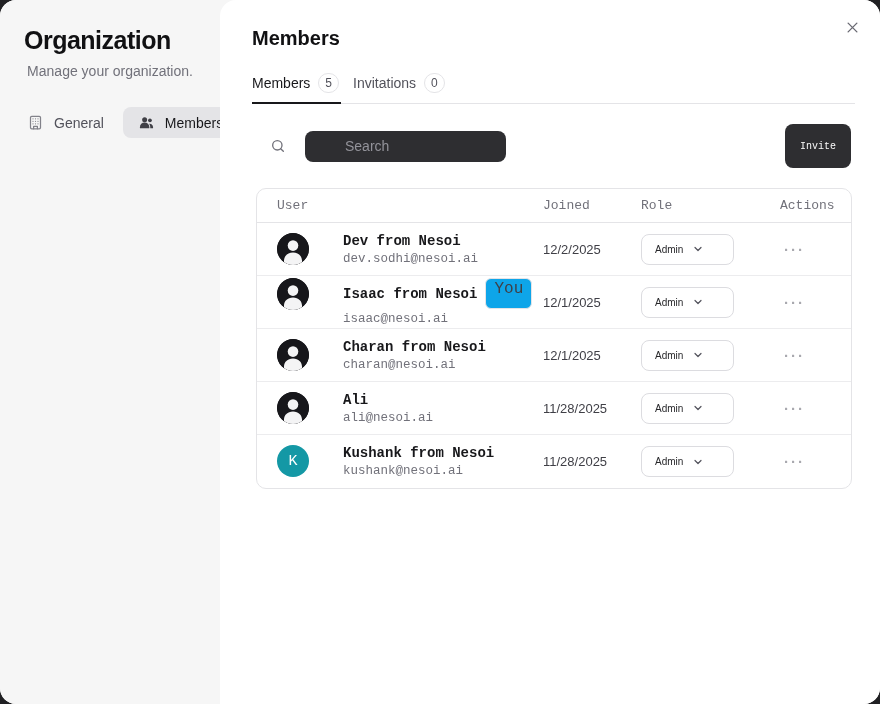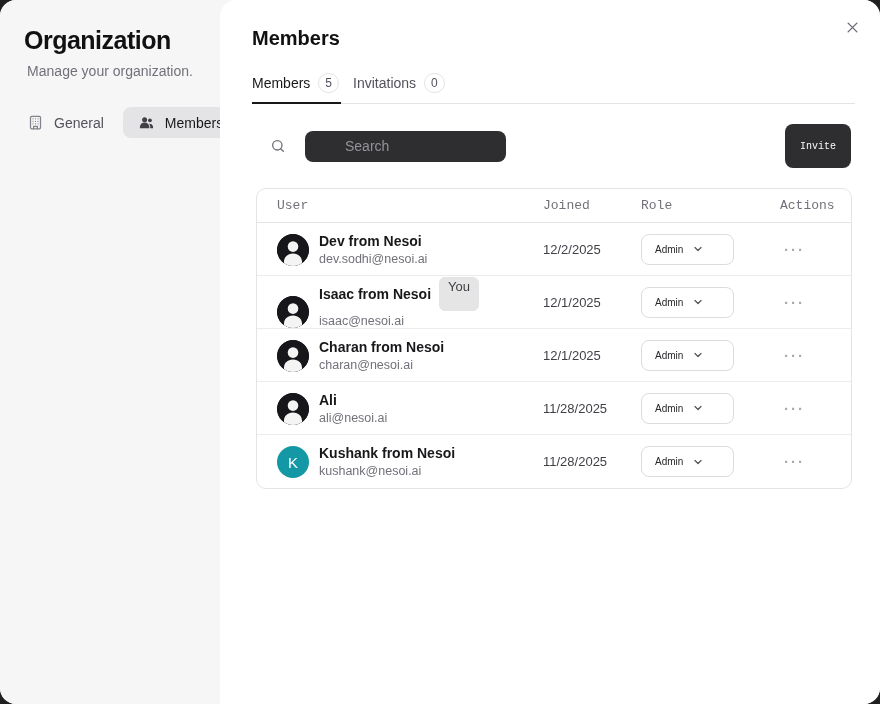--- a/index.html
+++ b/index.html
@@ -82,32 +82,32 @@
     overflow:hidden; background:#fff;
   }
   .trow {
     display:grid; grid-template-columns:266px 98px 139px 1fr;
     align-items:center; padding:0 20px;
   }
   .thead { height:34px; border-bottom:1px solid #e4e4e7;font-family:Liberation Mono, monospace; }
   .thead .th { font-size:13px; color:#71717a; }
   .tbody .trow { height:53px; border-bottom:1px solid #ececee; }
   .tbody .trow:last-child { border-bottom:none; }
-  .user-cell { display:flex; align-items:flex-end; gap:10px; }
+  .user-cell { display:flex; align-items:flex-start; gap:34px;font-family:Liberation Mono, monospace; }
   .avatar {
     width:32px; height:32px; border-radius:50%; overflow:hidden; flex:0 0 32px;
     display:flex; align-items:center; justify-content:center;
     background:#17171b; color:#fff; font-size:15px;
   }
   .avatar svg { display:block; }
   .name-line { display:flex; align-items:center; gap:8px; }
   .member-name { font-size:14px; font-weight:600; color:#18181b; white-space:nowrap; }
   .you-badge {
-    font-size:13px; color:#3f3f46; background:#e5e5e5;
-    border:1px solid #e4e4e7; border-radius:6px; padding:1px 8px 16px;
+    font-size:16px; color:#3f3f46; background:#0ea5e9;
+    border:1px solid #e4e4e7; border-radius:6px; padding:1px 8px 10px;
   }
   .member-email { font-size:12.5px; color:#71717a; margin-top:3px; }
   .joined-cell { font-size:13px; color:#3f3f46; }
   .role-select {
     display:inline-flex; align-items:center; justify-content:space-between;
     width:93px; height:31px; padding:0 29px 0 13px;
     background:#fff; border:1px solid #dcdce0; border-radius:8px;
     font-size:10px; color:#27272a; cursor:pointer;
     font-family:"Liberation Sans", sans-serif;
   }

